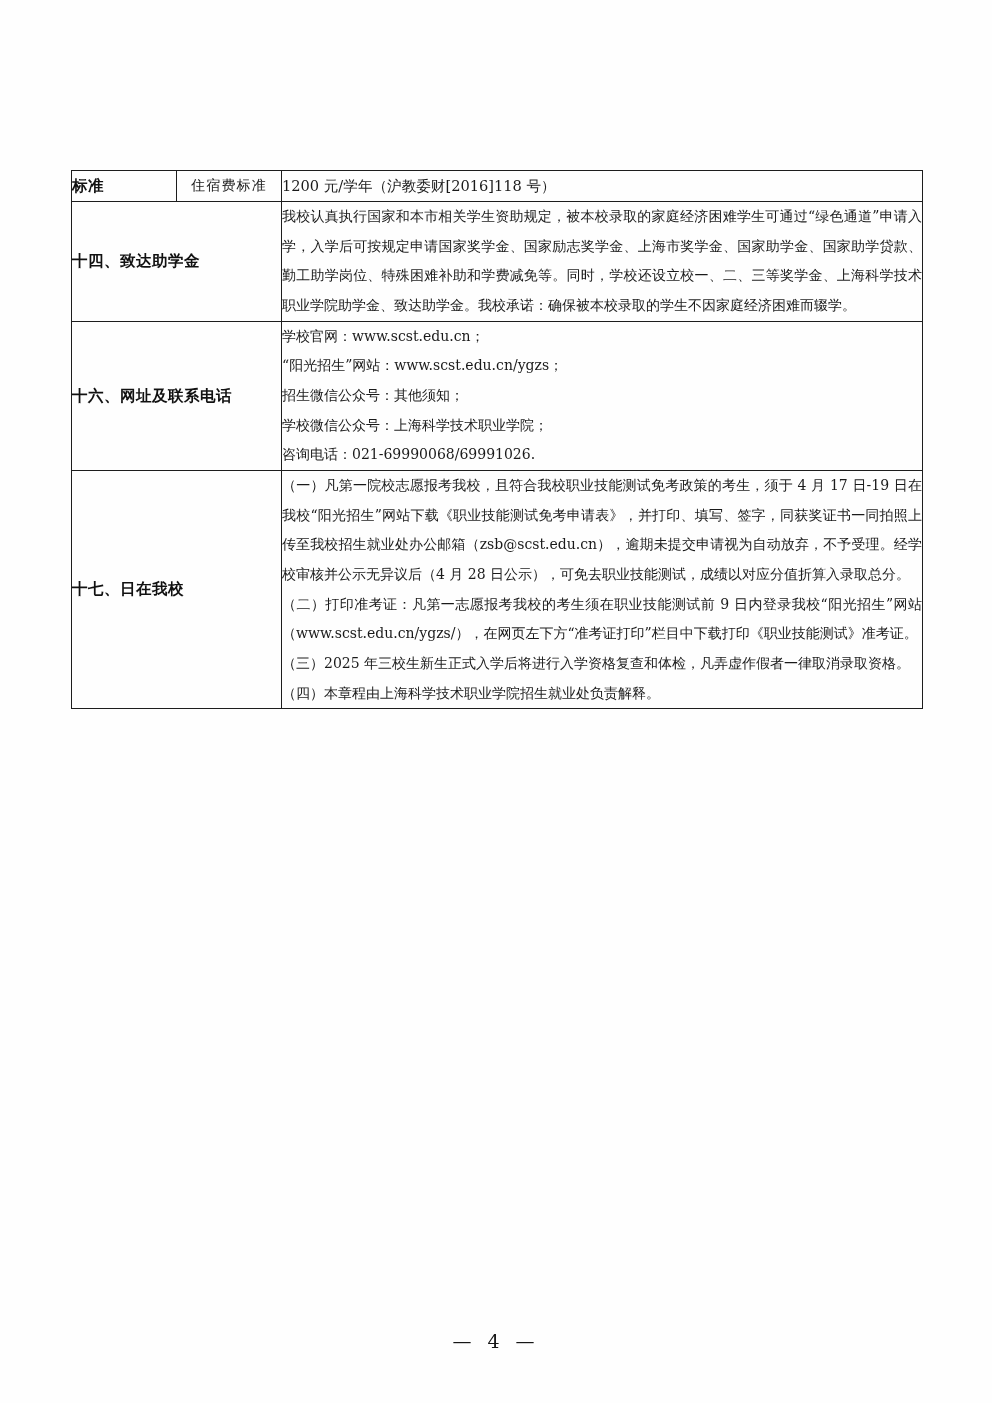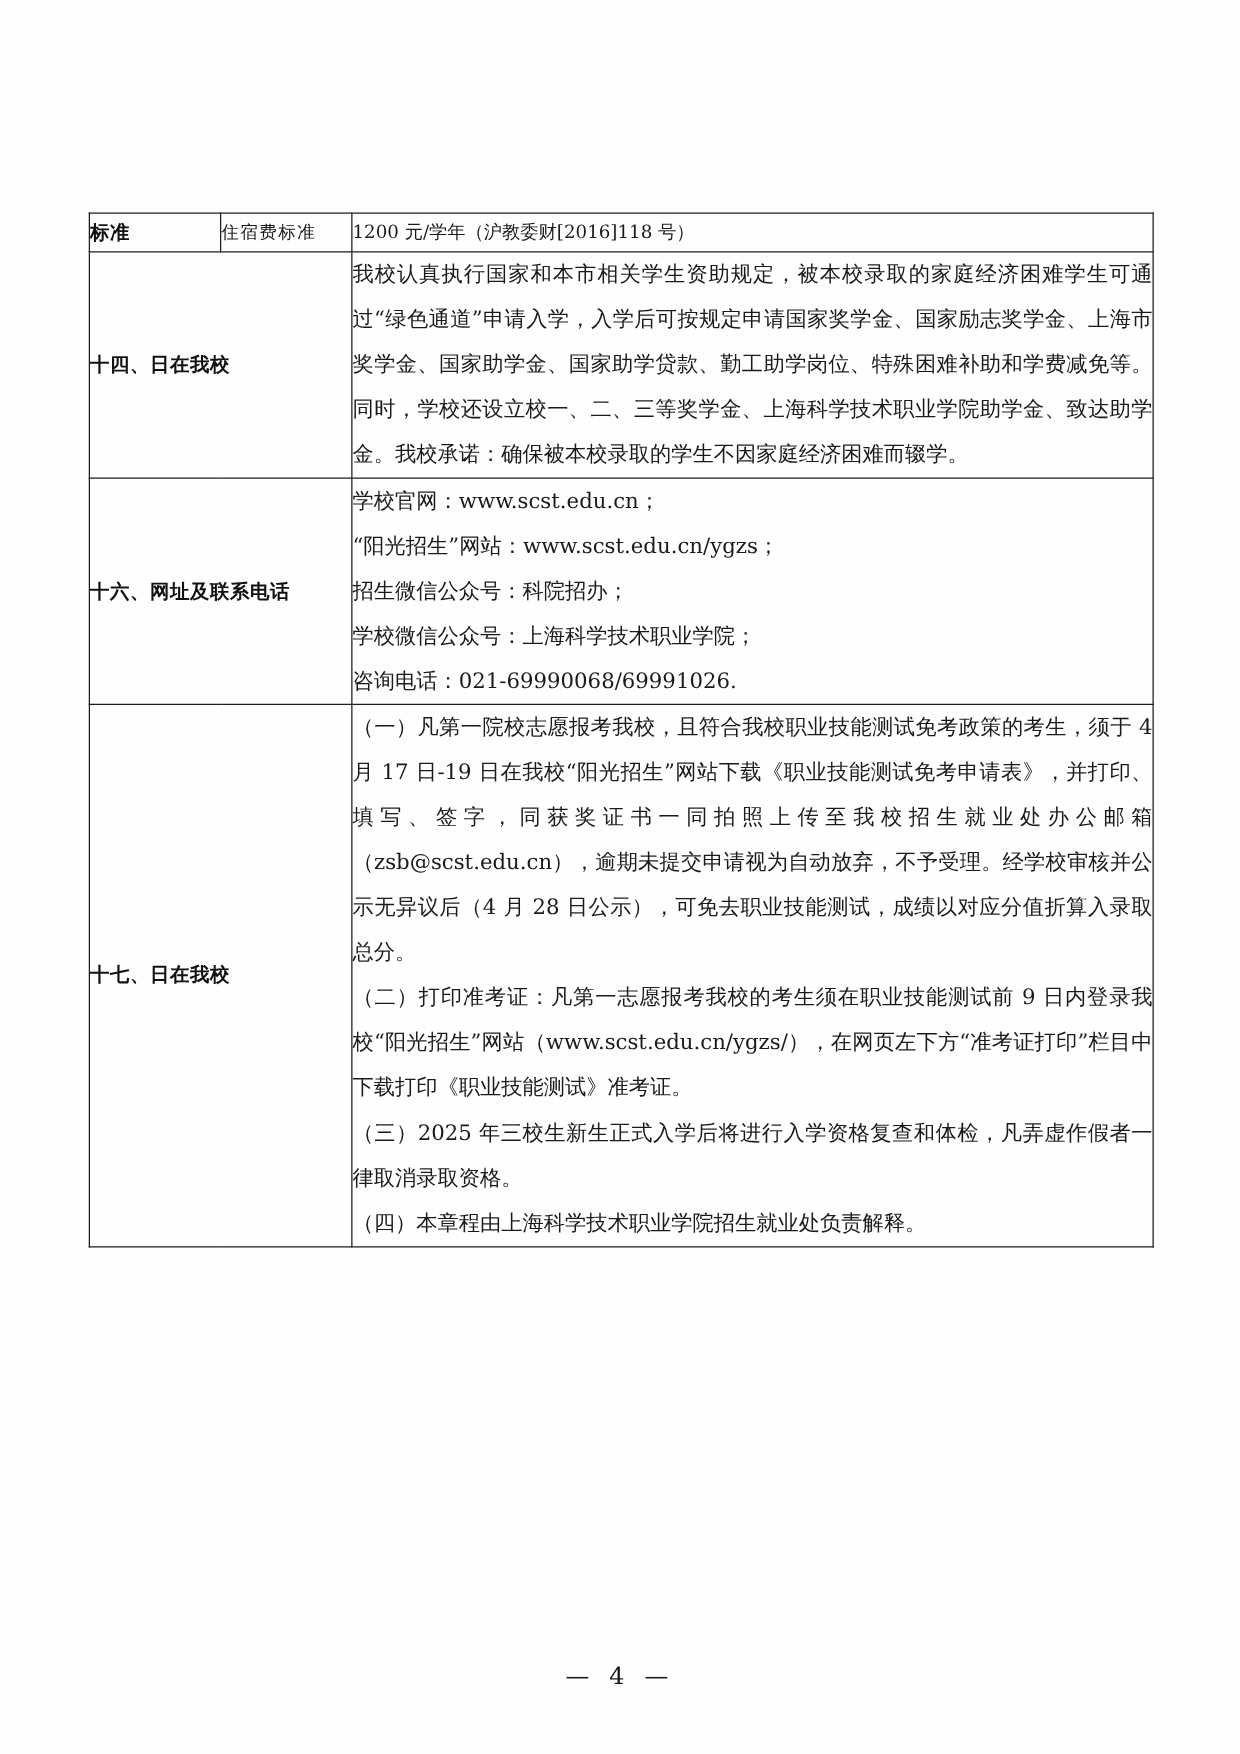--- a/index.html
+++ b/index.html
@@ -51,31 +51,31 @@
     font-weight: bold;
     font-size: 15.5px;
     letter-spacing: 0.5px;
     line-height: 1.7;
     color: #111;
     font-family: "DejaVu Serif", "Liberation Serif", serif;
   }
   .label-cell.center-v { vertical-align: middle; }
 
   .sub-label-cell {
-    text-align: left;
+    text-align: center;
     padding: 10px 6px;
     font-size: 14px;
     letter-spacing: 1.2px;
     color: #1a1a1a;
   }
 
   
   .content-cell {
     padding: 12px 14px 12px 14px;
-    font-size: 17px;
+    font-size: 14px;
     line-height: 2.12;
     text-align: justify;
     text-justify: inter-ideograph;
     color: #1a1a1a;
   }
   .content-cell p {
     margin: 0;
   }
   .content-cell p.just-block {
     text-align: justify;
@@ -113,33 +113,33 @@
     </colgroup>
     <tbody>
 
       <tr>
         <td class="label-cell">标准</td>
         <td class="sub-label-cell">住宿费标准</td>
         <td class="content-cell single-line">1200 元/学年（沪教委财[2016]118 号）</td>
       </tr>
 
       <tr>
-        <td class="label-cell center-v" colspan="2">十四、日在我校</td>
+        <td class="label-cell center-v" colspan="2">十四、致达助学金</td>
         <td class="content-cell">
           <p class="just-block">我校认真执行国家和本市相关学生资助规定，被本校录取的家庭经济困难学生可通过“绿色通道”申请入学，入学后可按规定申请国家奖学金、国家励志奖学金、上海市奖学金、国家助学金、国家助学贷款、勤工助学岗位、特殊困难补助和学费减免等。同时，学校还设立校一、二、三等奖学金、上海科学技术职业学院助学金、致达助学金。我校承诺：确保被本校录取的学生不因家庭经济困难而辍学。</p>
         </td>
       </tr>
 
 
       <tr>
         <td class="label-cell center-v" colspan="2">十六、网址及联系电话</td>
         <td class="content-cell">
           <p>学校官网：www.scst.edu.cn；</p>
           <p>“阳光招生”网站：www.scst.edu.cn/ygzs；</p>
-          <p>招生微信公众号：科院招办；</p>
+          <p>招生微信公众号：其他须知；</p>
           <p>学校微信公众号：上海科学技术职业学院；</p>
           <p>咨询电话：021-69990068/69991026.</p>
         </td>
       </tr>
 
       <tr>
         <td class="label-cell center-v" colspan="2">十七、日在我校</td>
         <td class="content-cell">
           <p class="just-block">（一）凡第一院校志愿报考我校，且符合我校职业技能测试免考政策的考生，须于 4 月 17 日-19 日在我校“阳光招生”网站下载《职业技能测试免考申请表》，并打印、填写、签字，同获奖证书一同拍照上传至我校招生就业处办公邮箱（zsb@scst.edu.cn），逾期未提交申请视为自动放弃，不予受理。经学校审核并公示无异议后（4 月 28 日公示），可免去职业技能测试，成绩以对应分值折算入录取总分。</p>
           <p class="just-block">（二）打印准考证：凡第一志愿报考我校的考生须在职业技能测试前 9 日内登录我校“阳光招生”网站（www.scst.edu.cn/ygzs/），在网页左下方“准考证打印”栏目中下载打印《职业技能测试》准考证。</p>

